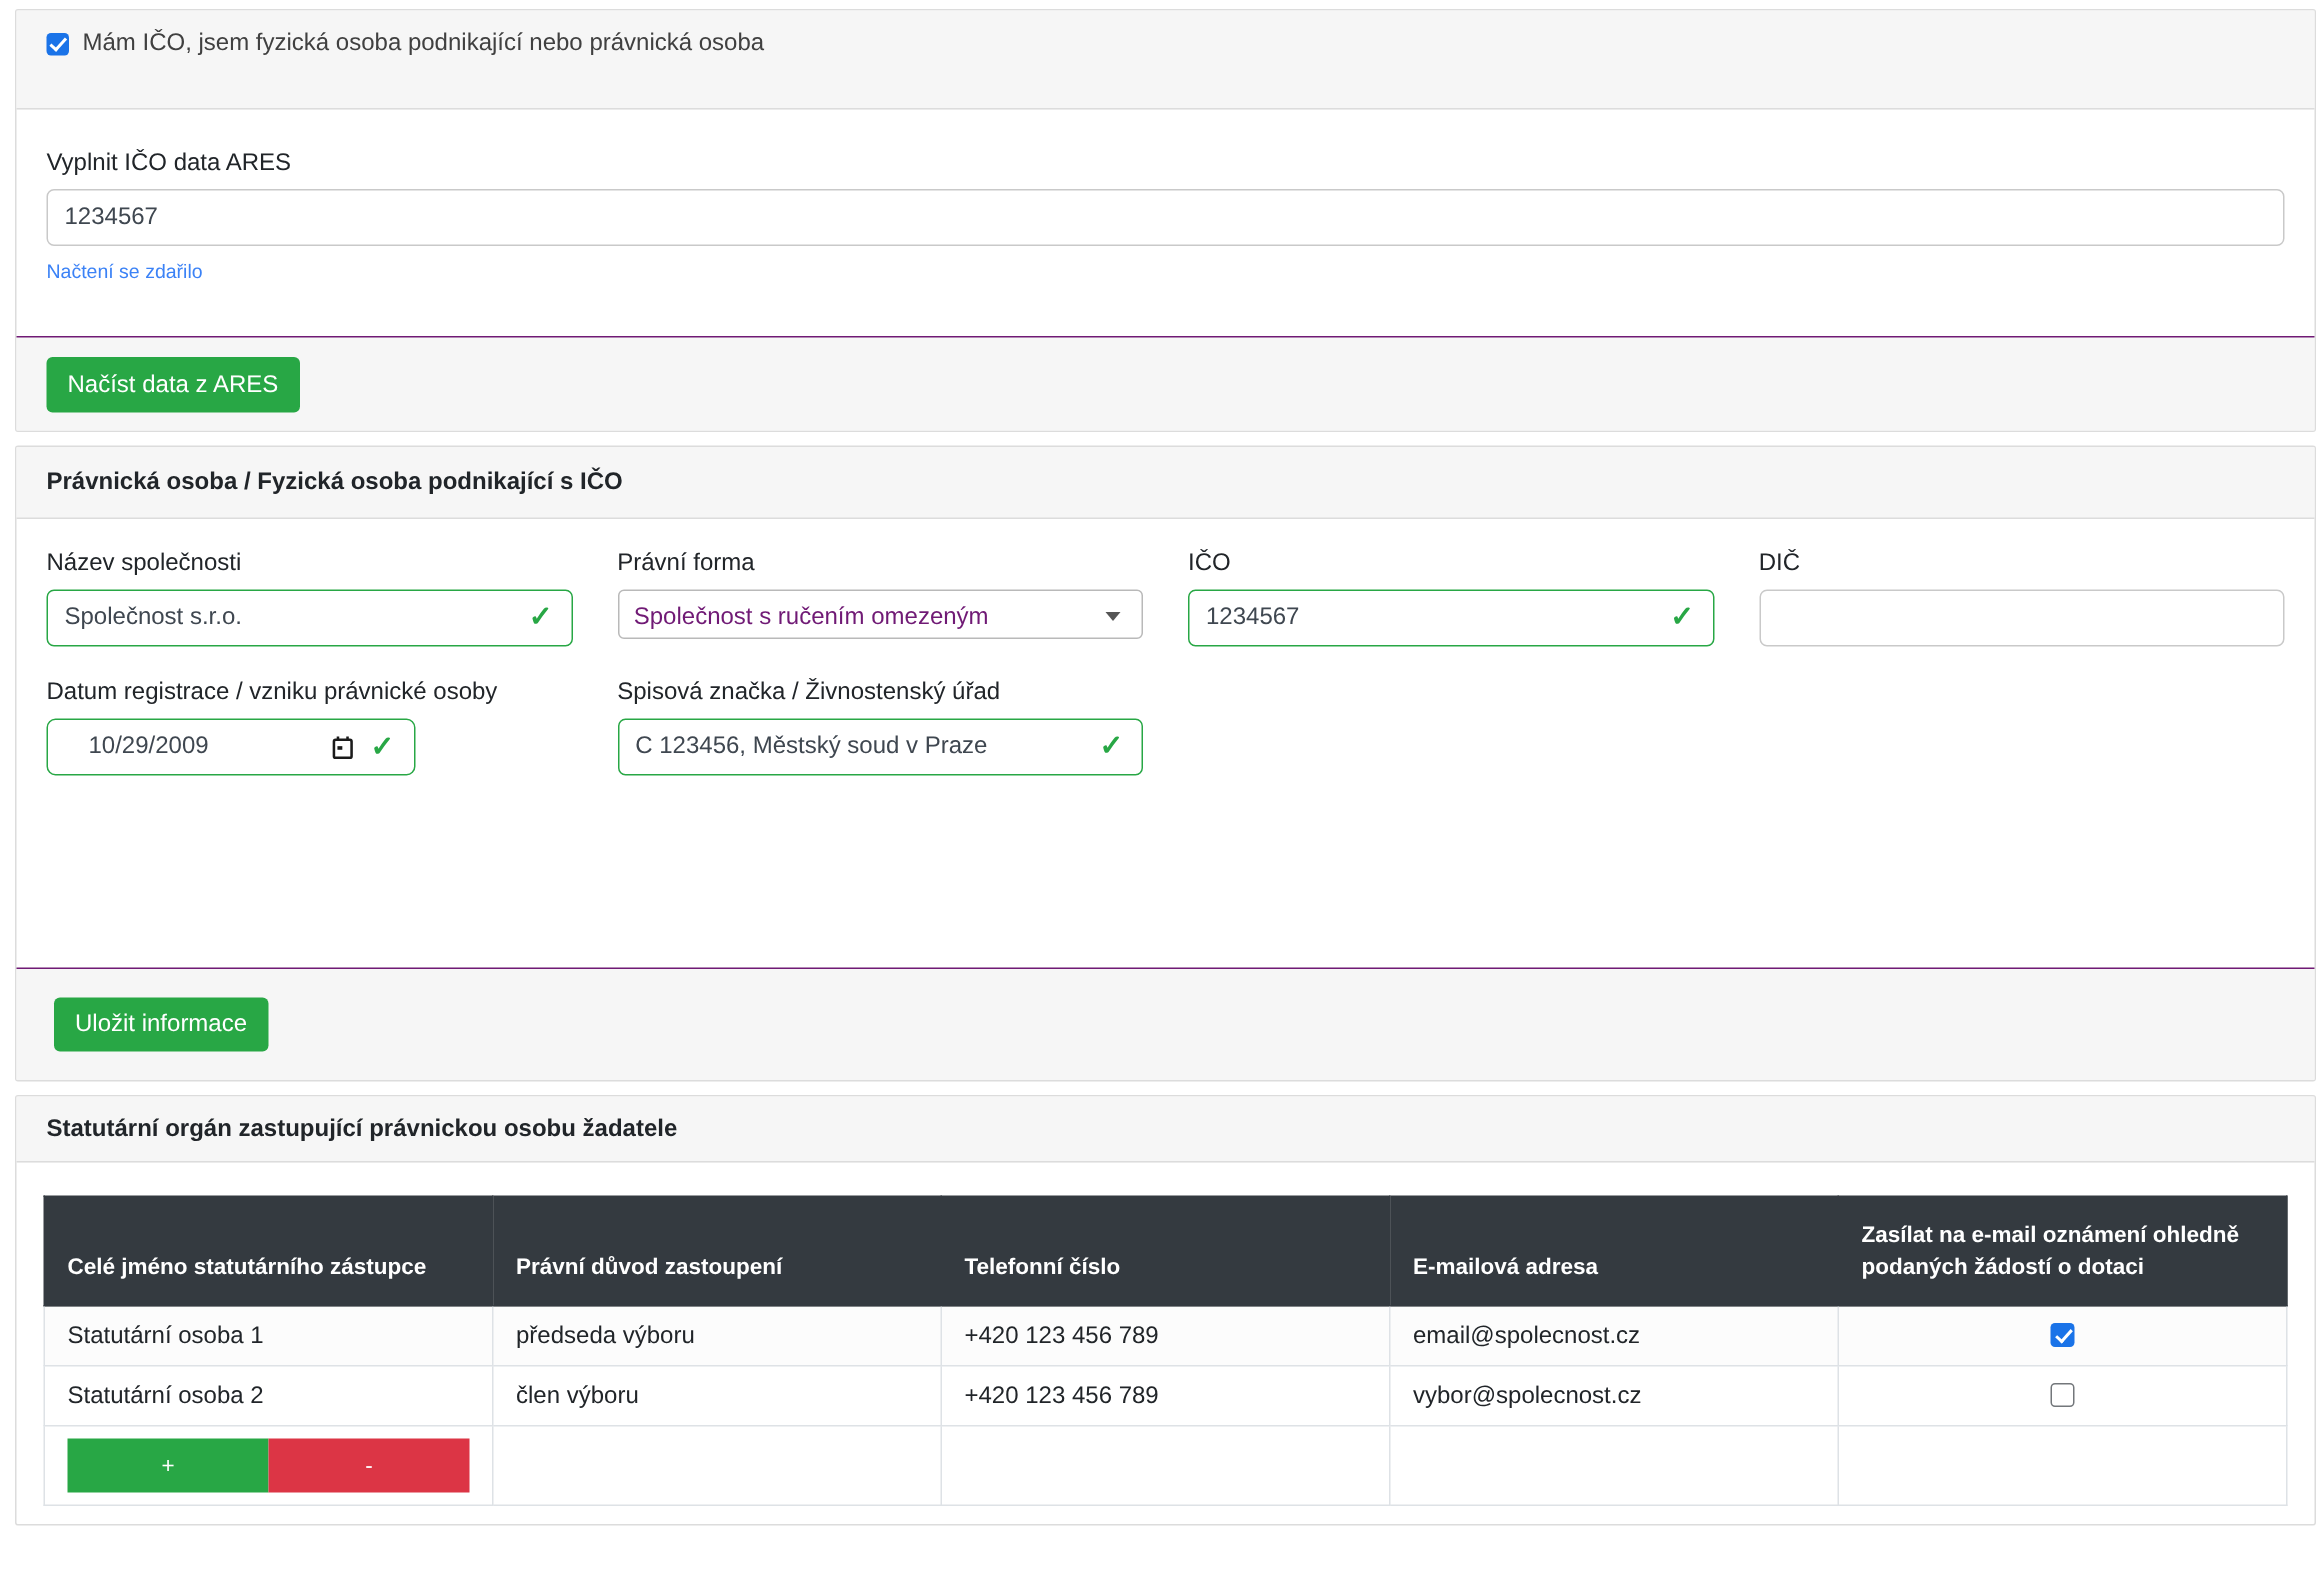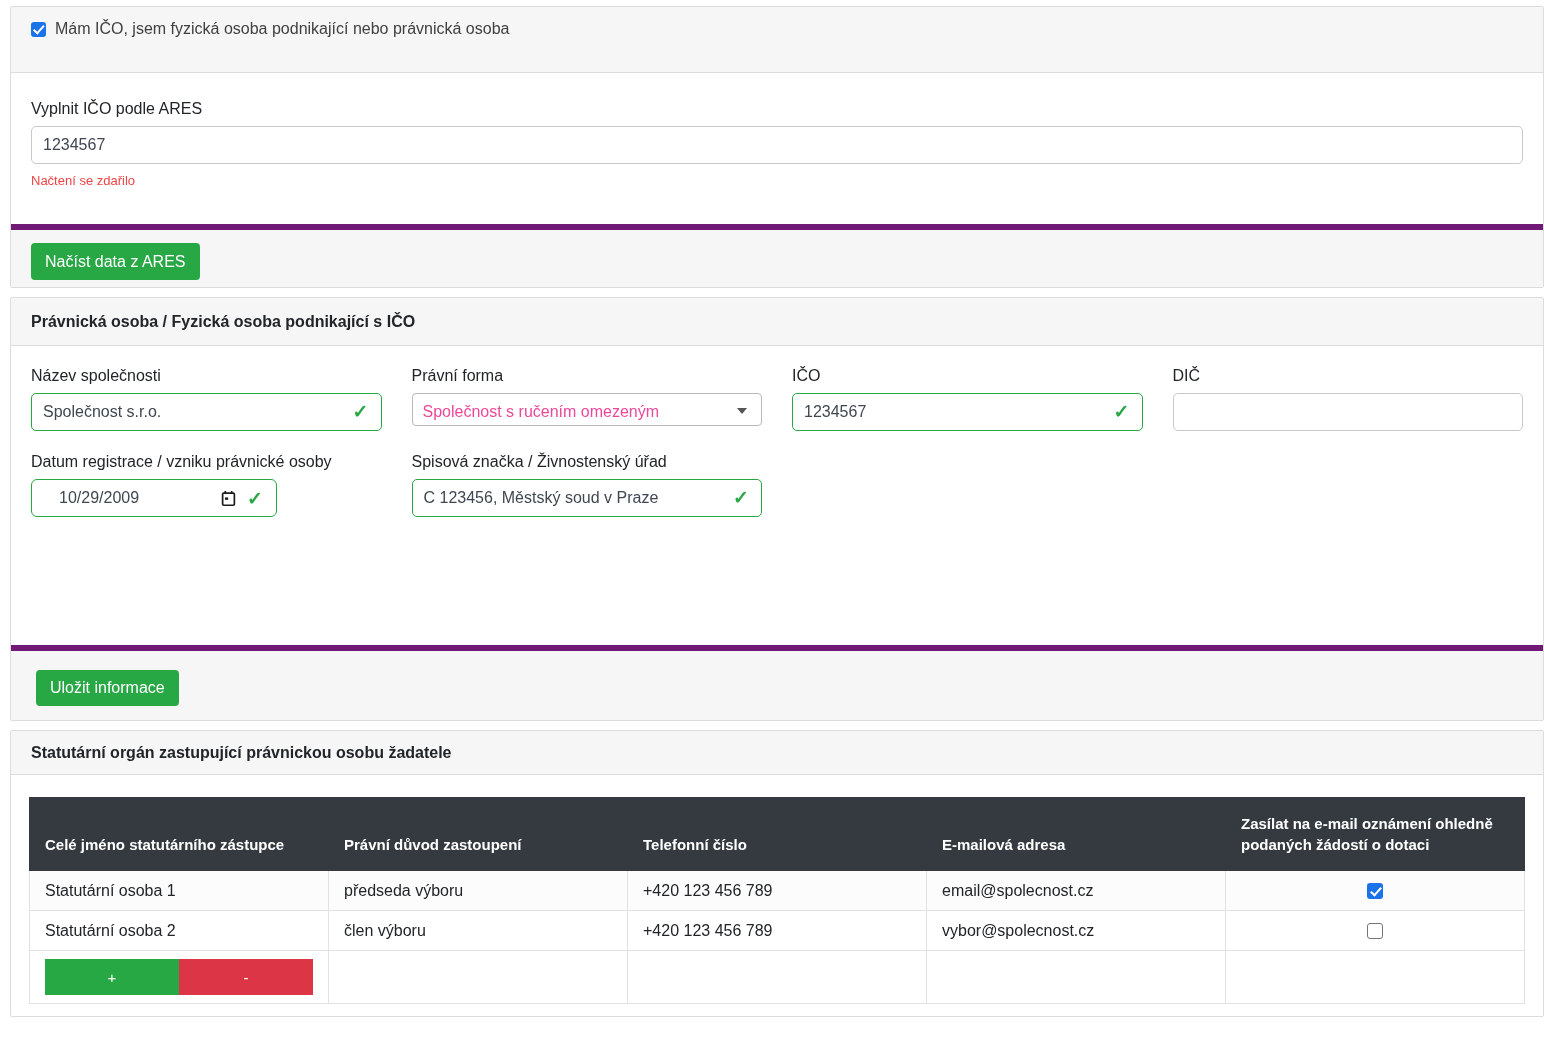--- a/index.html
+++ b/index.html
@@ -17,21 +17,21 @@
   .card {
     margin-left: 10px;
     width: 1534px;
     border: 1px solid #dcdcdc;
     border-radius: 2px;
     background: #fff;
   }
   .card + .card { margin-top: 9px; }
   .card-header, .card-footer { background: #f6f6f6; }
   .card-header { border-bottom: 1px solid #dcdcdc; }
-  .card-footer { border-top: 6px solid #701a75; }
+  .card-footer { border-top: 1px solid #701a75; }
   .card-title {
     font-size: 16px;
     font-weight: bold;
     color: #212529;
   }
 
   
   .header-checkbox { height: 66px; padding: 13px 20px; }
   .check-row { display: inline-flex; align-items: center; gap: 9px; cursor: pointer; }
   .check-label { font-size: 16px; color: #404040; }
@@ -68,42 +68,42 @@
   .check-icon {
     position: absolute;
     right: 13px;
     top: 50%;
     transform: translateY(-52%);
     color: #28a745;
     font-size: 19px;
     font-weight: bold;
     line-height: 1;
   }
-  .success-msg { margin-top: 9px; font-size: 13px; color: #ef4444; }
+  .success-msg { margin-top: 9px; font-size: 13px; color: #3b82f6; }
 
   .form-grid {
     display: grid;
     grid-template-columns: 1fr 1fr 1fr 1fr;
     column-gap: 30px;
   }
   .field { margin-bottom: 22px; }
 
   
   .select {
     position: relative;
     height: 33px;
     margin-top: 3px;
     border: 1px solid #b9b9b9;
     border-radius: 4px;
     background: #fff;
     display: flex;
     align-items: center;
     padding: 5px 30px 0 10px;
     font-size: 16px;
-    color: #ec4899;
+    color: #701a75;
     cursor: default;
   }
   .select-arrow {
     position: absolute;
     right: 14px;
     top: 50%;
     margin-top: -2px;
     width: 0; height: 0;
     border-left: 5px solid transparent;
     border-right: 5px solid transparent;
@@ -219,21 +219,21 @@
 <div class="page">
 
   <section class="card">
     <div class="card-header header-checkbox">
       <label class="check-row">
         <span class="cb cb15 checked"></span>
         <span class="check-label">Mám IČO, jsem fyzická osoba podnikající nebo právnická osoba</span>
       </label>
     </div>
     <div class="card-body body-ares">
-      <div class="field-label">Vyplnit IČO podle ARES</div>
+      <div class="field-label">Vyplnit IČO data ARES</div>
       <input class="text-input plain" type="text" value="1234567" style="">
       <div class="success-msg">Načtení se zdařilo</div>
     </div>
     <div class="card-footer footer-ares">
       <button class="btn btn-green">Načíst data z ARES</button>
     </div>
   </section>
 
   <section class="card">
     <div class="card-header header-b">

